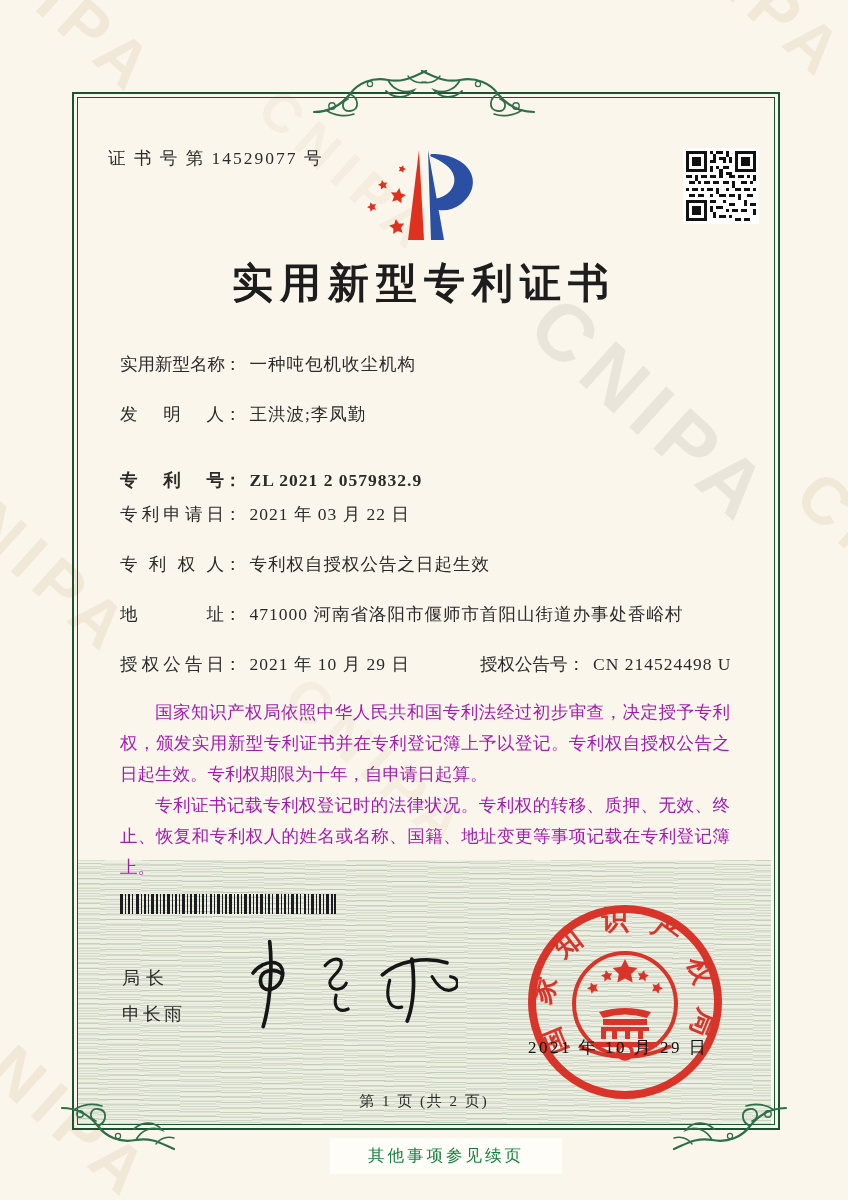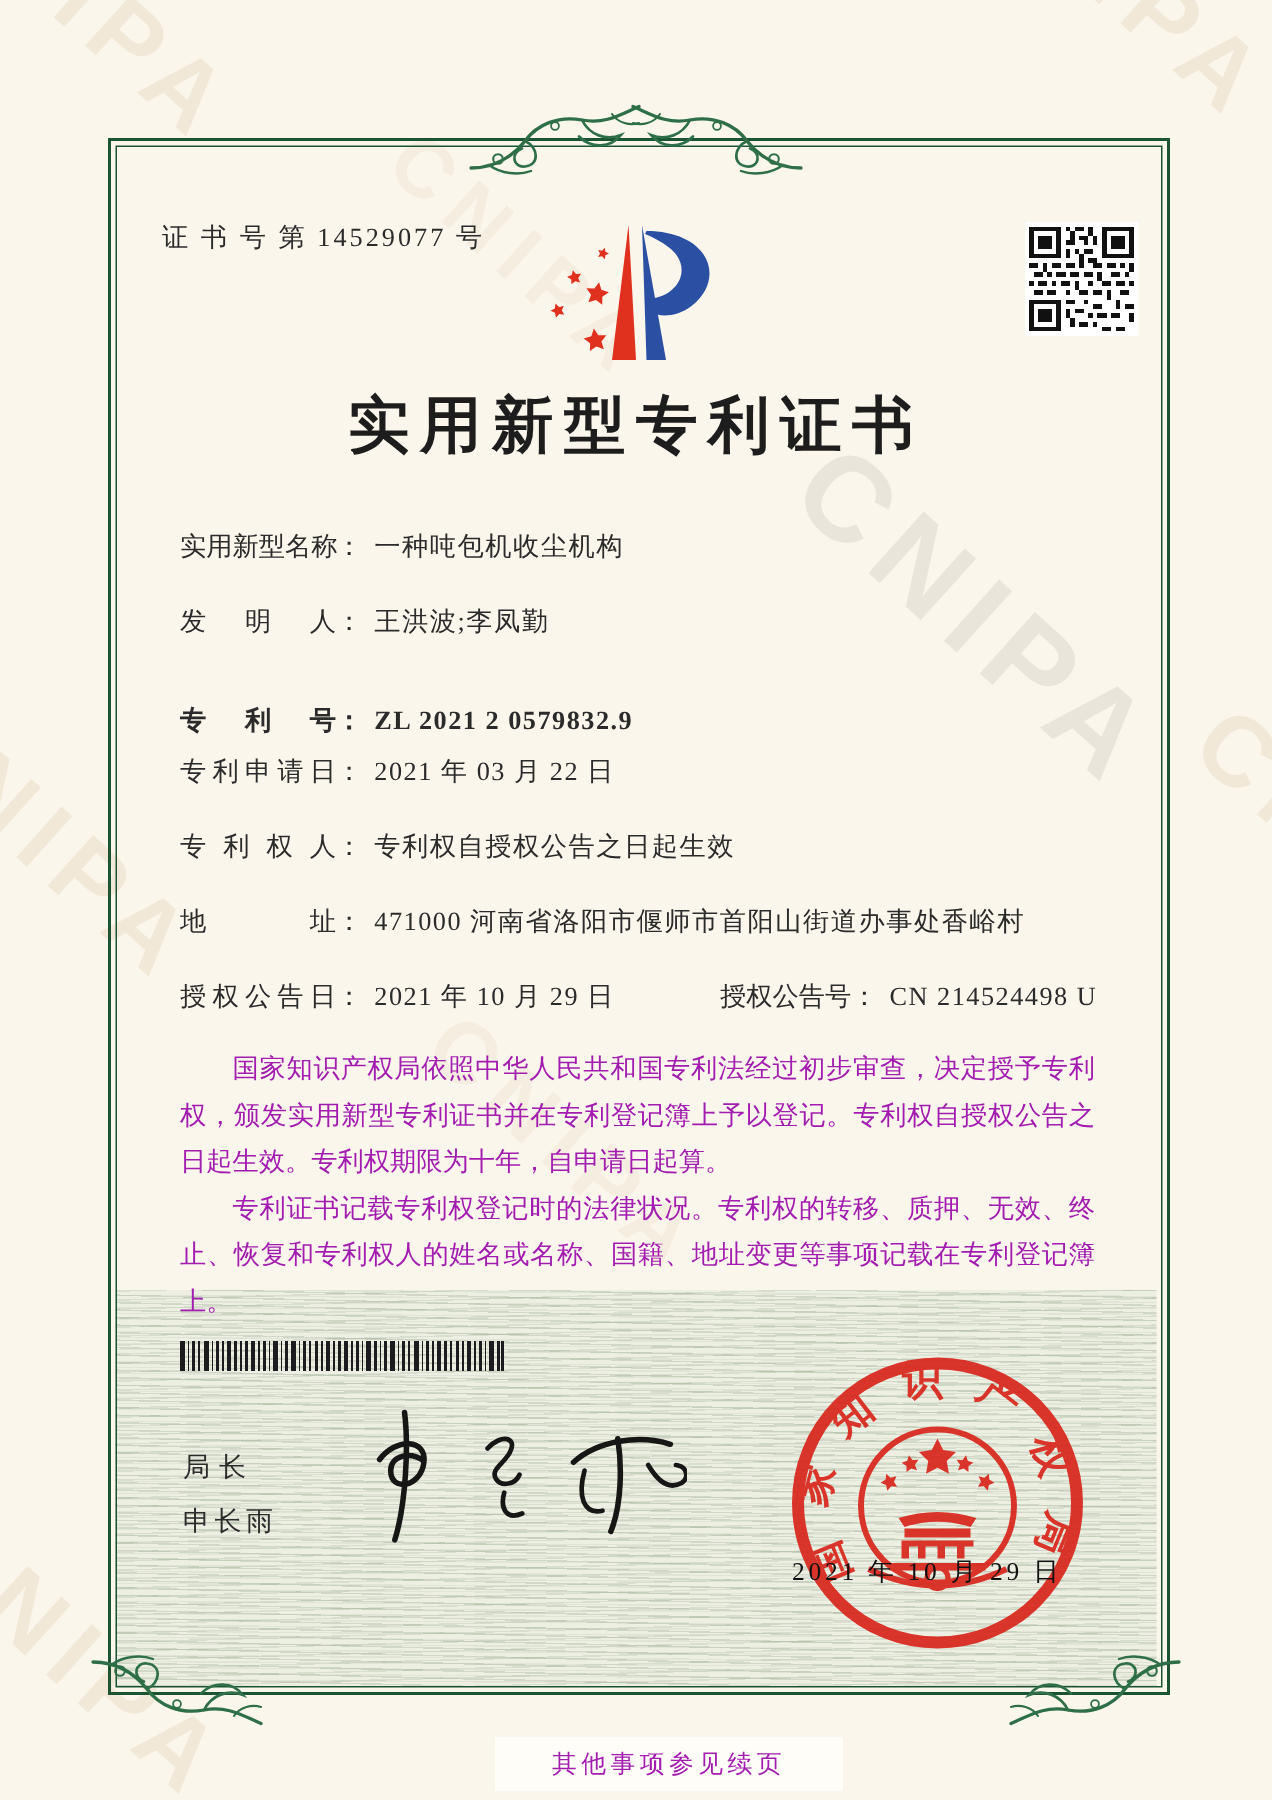--- a/index.html
+++ b/index.html
@@ -50,21 +50,21 @@
 
   .seal{position:absolute;left:523px;top:900px;z-index:4;}
   .seal-date{position:absolute;left:528px;top:1036px;font-size:17px;letter-spacing:2.5px;
              color:#111;z-index:5;white-space:nowrap;}
 
   .page-info{position:absolute;left:0;top:1092px;width:848px;text-align:center;
              font-size:15px;letter-spacing:2px;z-index:3;}
 
   .note-box{position:absolute;left:330px;top:1138px;width:232px;height:36px;background:#fffdf8;
             z-index:3;display:flex;align-items:center;justify-content:center;
-            font-size:16.5px;letter-spacing:3px;color:#a21caf;margin-top:20px;}
+            font-size:16.5px;letter-spacing:3px;color:#15803d;}
 
   .deco{position:absolute;left:0;top:0;z-index:2;pointer-events:none;}
 </style>
 </head>
 <body>
 
 <div class="page">
 
   <div class="wm" style="left:-70px;top:-40px;">CNIPA</div>
   <div class="wm" style="left:620px;top:-55px;">CNIPA</div>
@@ -203,15 +203,16 @@
         <rect x="80" y="119" width="44" height="6"></rect>
         <path d="M78,127 h48 v4 h-6 v8 h-5 v-8 h-8 v8 h-5 v-8 h-8 v8 h-5 v-8 h-6 v8 h-5 Z"></path>
         <path d="M70,142 h64 v5 h-64 Z"></path>
       </g>
       <circle cx="102" cy="152" r="7" fill="none" stroke="#d9261c" stroke-width="3.5"></circle>
       <path d="M56,146 Q102,168 148,146" fill="none" stroke="#d9261c" stroke-width="4"></path>
     </g>
   </svg>
   <div class="seal-date">2021 年 10 月 29 日</div>
 
+  <div class="page-info">第 1 页 (共 2 页)</div>
   <div class="note-box">其他事项参见续页</div>
 
 </div>
 
 </body></html>

